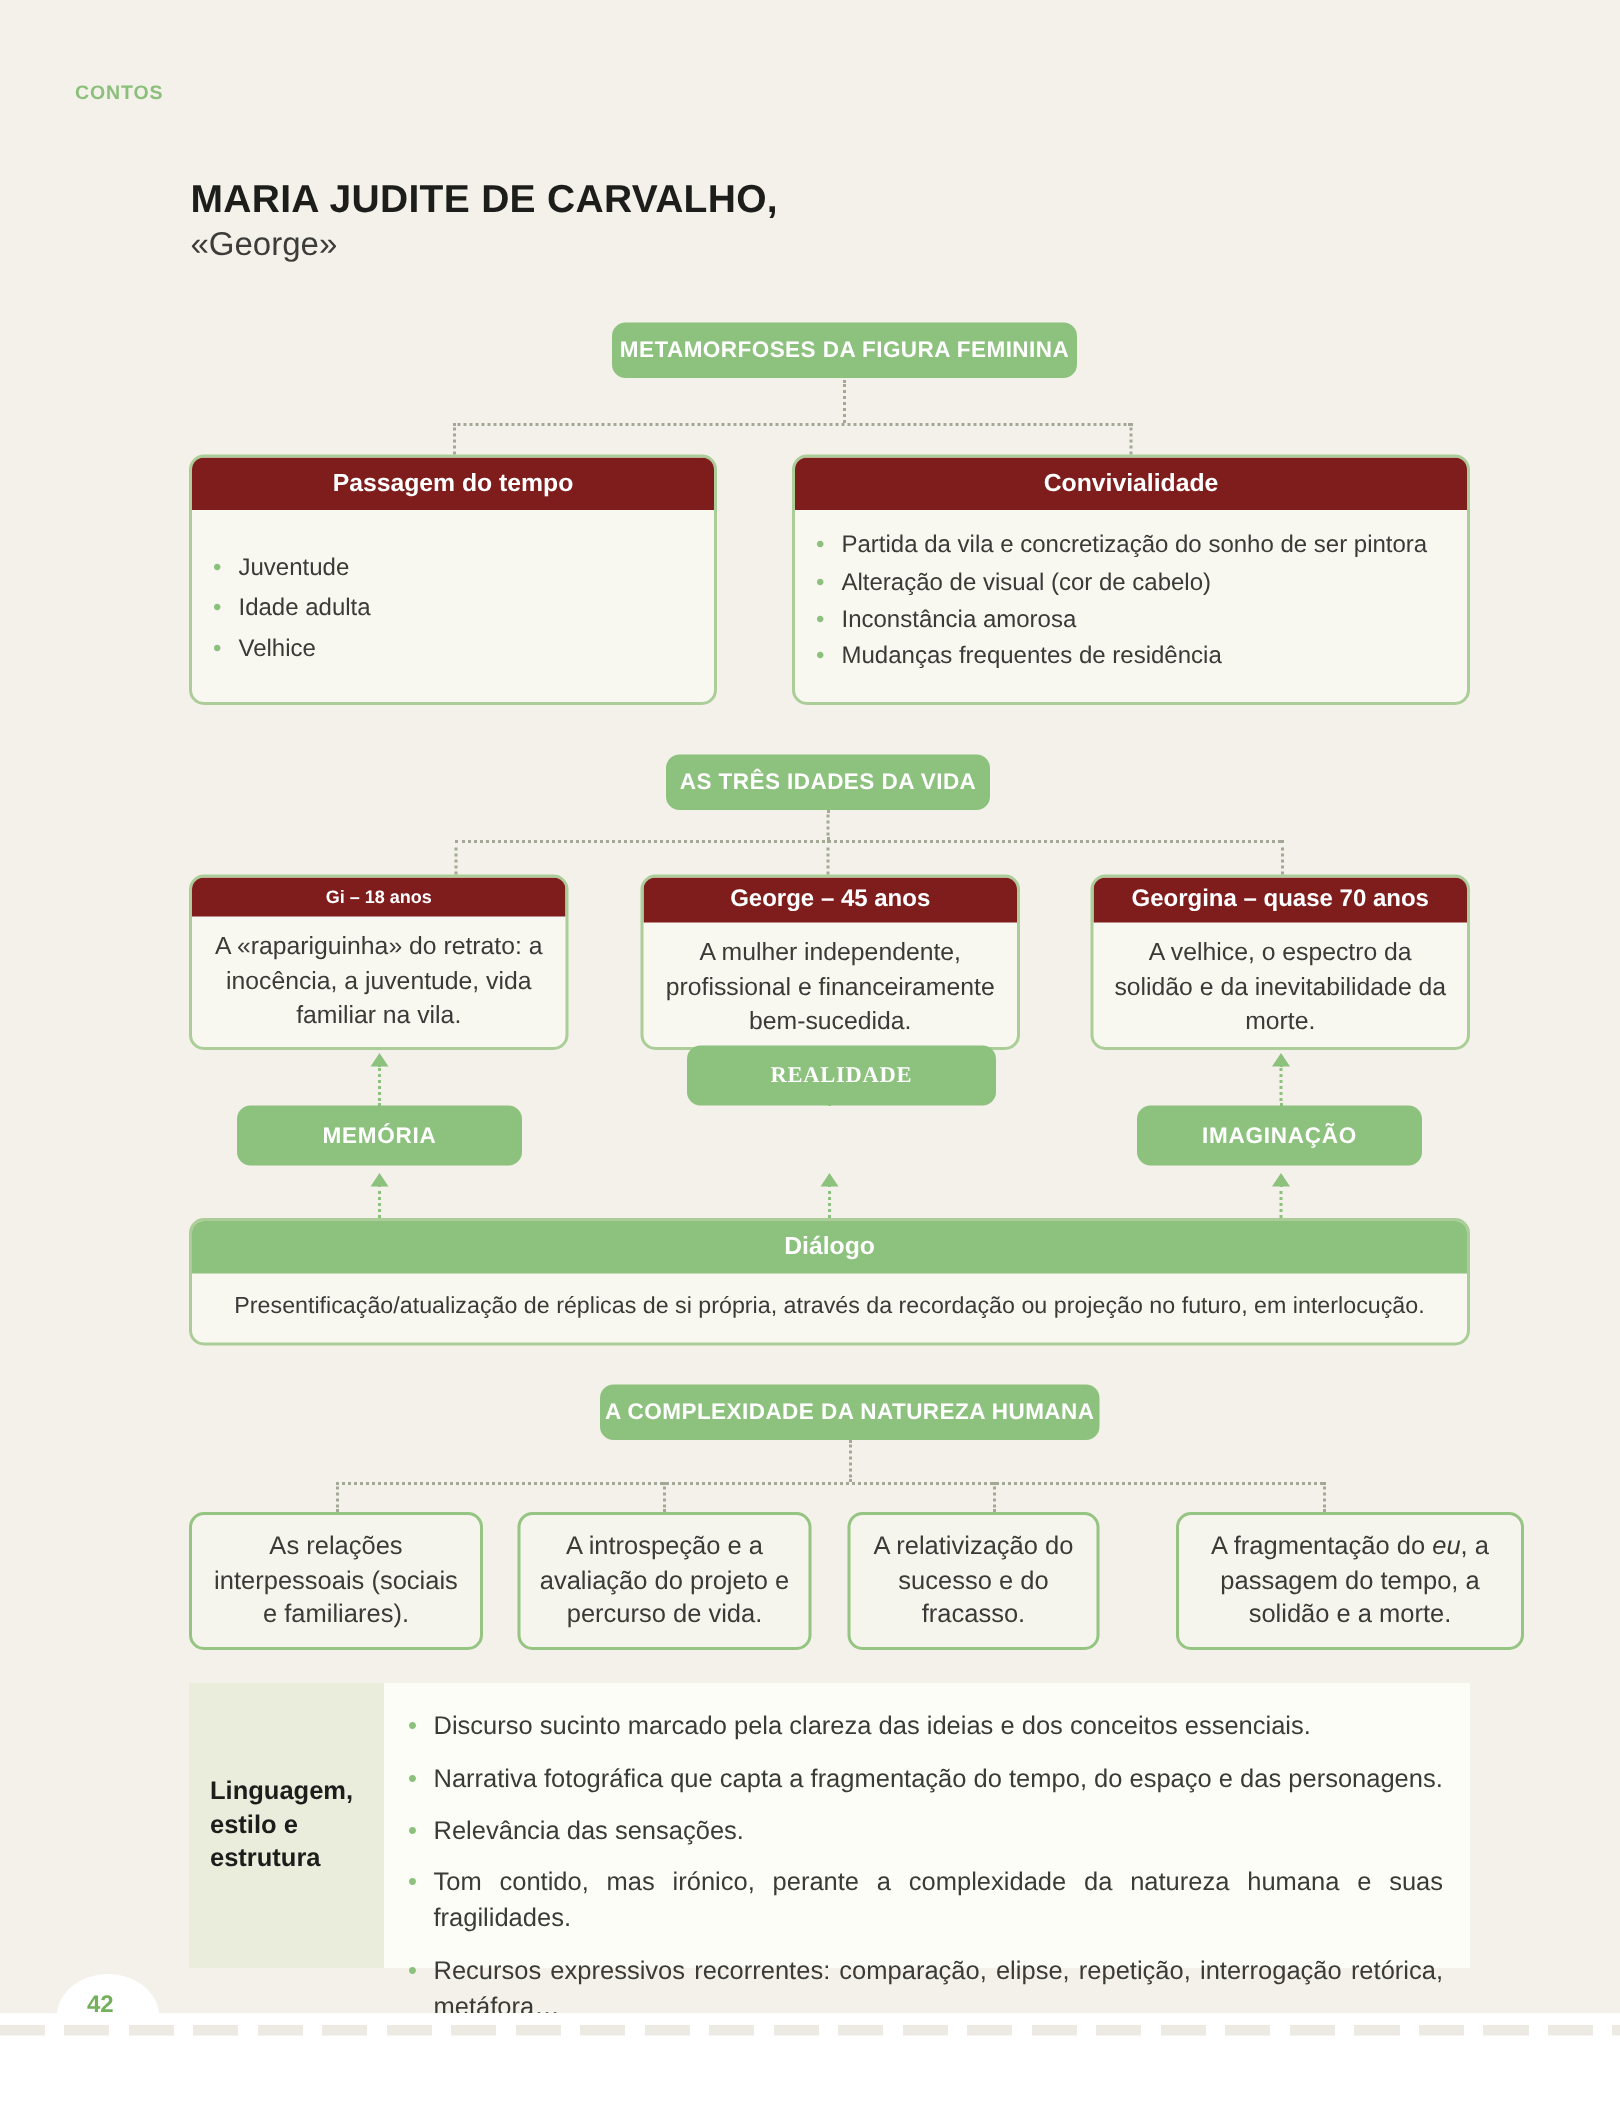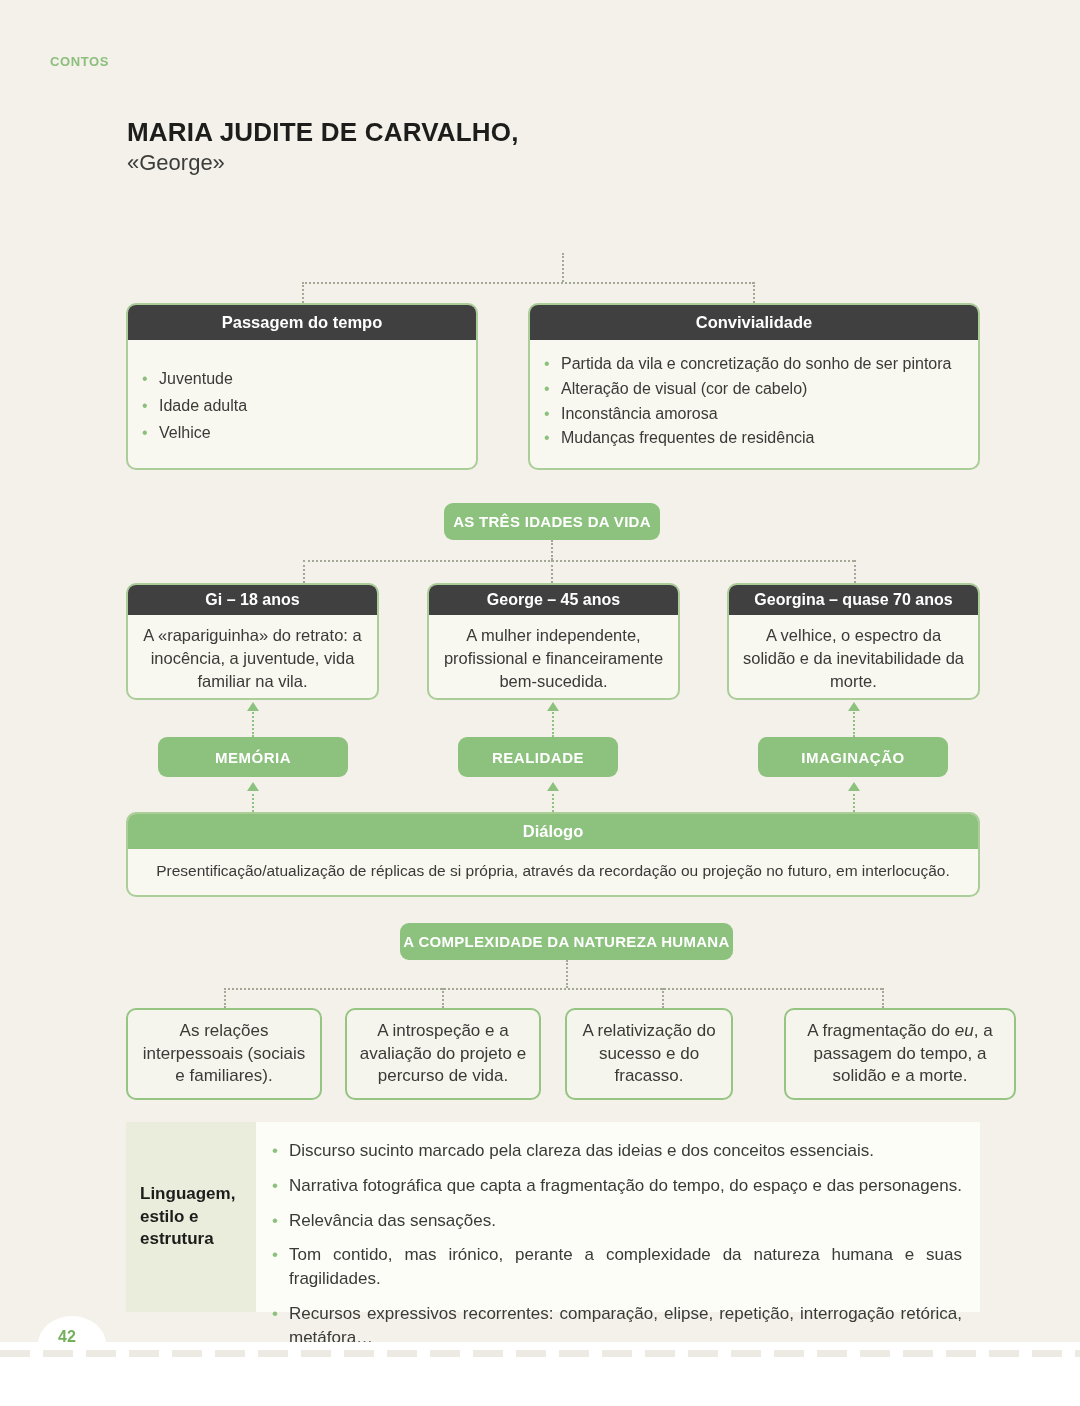--- a/index.html
+++ b/index.html
@@ -15,21 +15,21 @@
   .pill { position:absolute; background:#8dc17e; color:#fff; font-weight:bold;
           font-size:15px; letter-spacing:0.3px; border-radius:9px;
           display:flex; align-items:center; justify-content:center; text-align:center; }
 
   
   .cv { position:absolute; width:0; border-left:2px dotted #a3a996; }
   .ch { position:absolute; height:0; border-top:2px dotted #a3a996; }
 
   
   .tbox { position:absolute; background:#f8f7f0; border:2px solid #abce99; border-radius:10px; overflow:hidden; }
-  .tbox-header { background:#404040; color:#fff; font-weight:bold; font-size:16.5px;
+  .tbox-header { background:#7f1d1d; color:#fff; font-weight:bold; font-size:16.5px;
                  text-align:center; padding:8px 4px; }
   .tbox-header.dark { background:#8dc17e; }
   .tbox-body { padding:27px 14px; color:#3a3a37; font-size:16px; line-height:1.5; }
   .tbox-body.centered { text-align:center; padding:9px 13px; line-height:1.38; font-size:16.5px; }
 
   ul.blist { list-style:none; }
   ul.blist li { position:relative; padding-left:17px; color:#3a3a37; }
   ul.blist li::before { content:"•"; position:absolute; left:0; top:0; color:#8cc17d; }
   .row1-list li { margin-bottom:3px; }
 
@@ -65,20 +65,21 @@
 </style>
 </head>
 <body>
 
 <div class="page">
 
   <div class="kicker">CONTOS</div>
   <h1 class="title">MARIA JUDITE DE CARVALHO,</h1>
   <div class="subtitle">«George»</div>
 
+  <div class="pill" style="left:408px; top:215px; width:310px; height:37px;">METAMORFOSES DA FIGURA FEMININA</div>
 
   <div class="cv" style="left:562px; top:253px; height:29px;"></div>
   <div class="ch" style="left:302px; top:282px; width:452px;"></div>
   <div class="cv" style="left:302px; top:282px; height:21px;"></div>
   <div class="cv" style="left:753px; top:282px; height:21px;"></div>
 
   <div class="tbox" style="left:126px; top:303px; width:352px; height:167px;">
     <div class="tbox-header">Passagem do tempo</div>
     <div class="tbox-body">
       <ul class="blist row1-list">
@@ -103,21 +104,21 @@
 
   <div class="pill" style="left:444px; top:503px; width:216px; height:37px;">AS TRÊS IDADES DA VIDA</div>
 
   <div class="cv" style="left:551px; top:540px; height:20px;"></div>
   <div class="ch" style="left:303px; top:560px; width:551px;"></div>
   <div class="cv" style="left:303px; top:560px; height:23px;"></div>
   <div class="cv" style="left:551px; top:560px; height:23px;"></div>
   <div class="cv" style="left:854px; top:560px; height:23px;"></div>
 
   <div class="tbox" style="left:126px; top:583px; width:253px; height:117px;">
-    <div class="tbox-header" style="font-size:16px; padding:6px 4px;">Gi – 18 anos</div>
+    <div class="tbox-header" style="font-size:12px; padding:6px 4px;">Gi – 18 anos</div>
     <div class="tbox-body centered">A «rapariguinha» do retrato: a inocência, a juventude, vida familiar na vila.</div>
   </div>
 
   <div class="tbox" style="left:427px; top:583px; width:253px; height:117px;">
     <div class="tbox-header" style="font-size:16px; padding:6px 4px;">George – 45 anos</div>
     <div class="tbox-body centered">A mulher independente, profissional e financeiramente bem-sucedida.</div>
   </div>
 
   <div class="tbox" style="left:727px; top:583px; width:253px; height:117px;">
     <div class="tbox-header" style="font-size:16px; padding:6px 4px;">Georgina – quase 70 anos</div>
@@ -131,21 +132,21 @@
   <div class="arrow" style="left:546px; top:702px; height:35px;">
     <i class="head"></i>
       <i class="line"></i>
   </div>
   <div class="arrow" style="left:847px; top:702px; height:35px;">
     <i class="head"></i>
       <i class="line"></i>
   </div>
 
   <div class="btn" style="left:158px; top:737px; width:190px; height:40px;">MEMÓRIA</div>
-  <div class="btn" style="left:458px; top:737px; width:160px; height:40px;">REALIDADE</div>
+  <div class="btn" style="left:458px; top:697px; width:206px; height:40px;font-family:Liberation Serif, serif;">REALIDADE</div>
   <div class="btn" style="left:758px; top:737px; width:190px; height:40px;">IMAGINAÇÃO</div>
 
   <div class="arrow" style="left:246px; top:782px; height:30px;">
     <i class="head"></i>
       <i class="line"></i>
   </div>
   <div class="arrow" style="left:546px; top:782px; height:30px;">
     <i class="head"></i>
       <i class="line"></i>
   </div>

